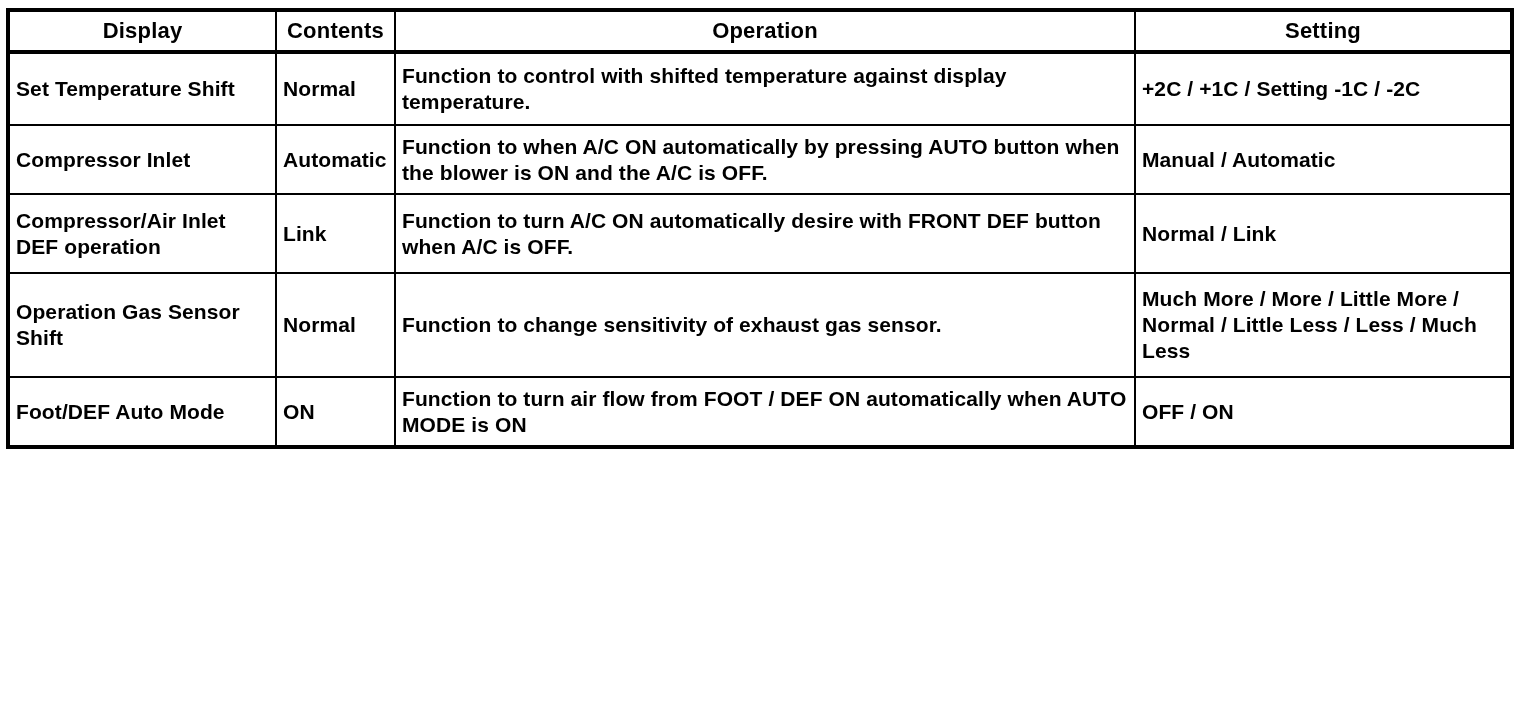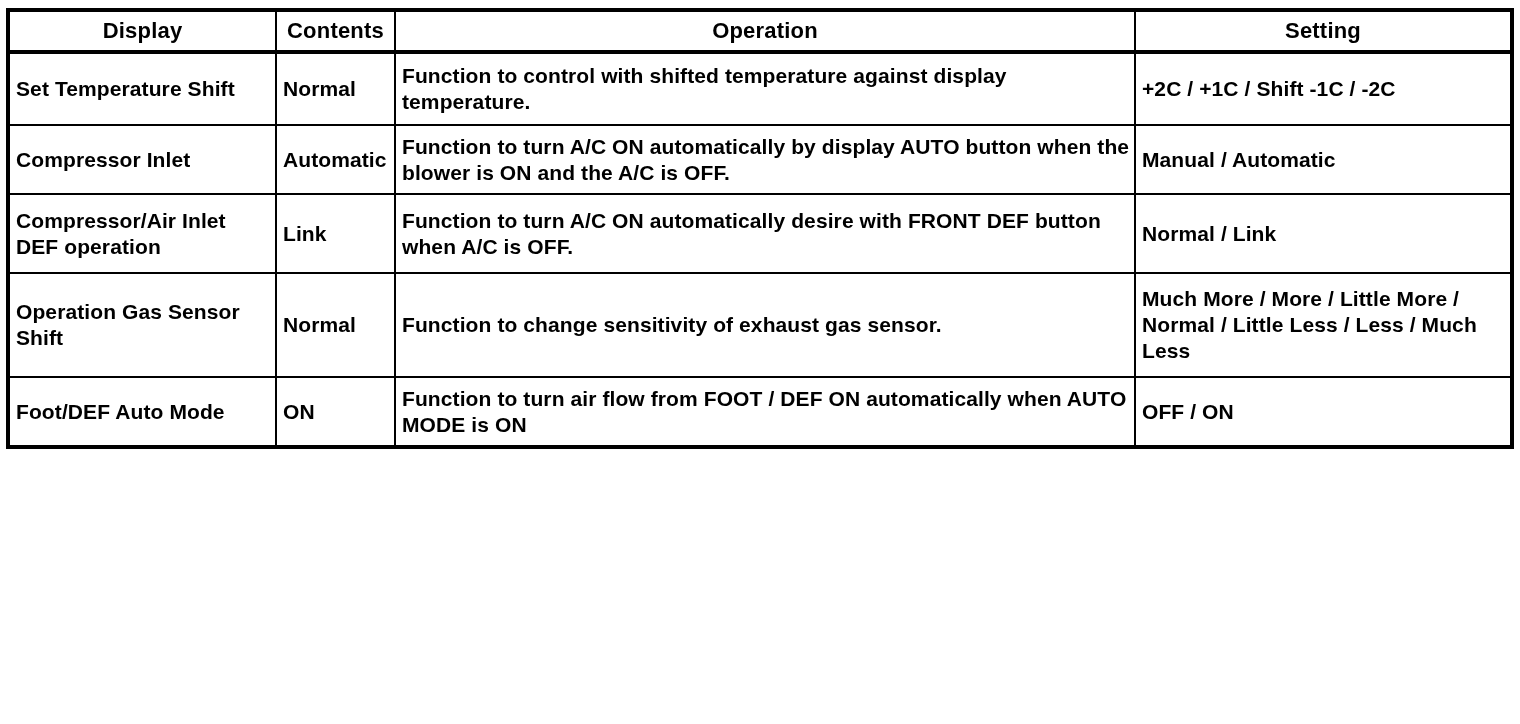--- a/index.html
+++ b/index.html
@@ -82,26 +82,26 @@
         <th>Contents</th>
         <th>Operation</th>
         <th>Setting</th>
       </tr>
     </thead>
     <tbody>
       <tr class="r1">
         <td>Set Temperature Shift</td>
         <td>Normal</td>
         <td>Function to control with shifted temperature against display temperature.</td>
-        <td>+2C / +1C / Shift -1C / -2C</td>
+        <td>+2C / +1C / Setting -1C / -2C</td>
       </tr>
       <tr class="r3">
         <td>Compressor Inlet</td>
         <td>Automatic</td>
-        <td>Function to turn A/C ON automatically by display AUTO button when the blower is ON and the A/C is OFF.</td>
+        <td>Function to when A/C ON automatically by pressing AUTO button when the blower is ON and the A/C is OFF.</td>
         <td>Manual / Automatic</td>
       </tr>
       <tr class="r4">
         <td>Compressor/Air Inlet DEF operation</td>
         <td>Link</td>
         <td>Function to turn A/C ON automatically desire with FRONT DEF button when A/C is OFF.</td>
         <td>Normal / Link</td>
       </tr>
       <tr class="r6">
         <td>Operation Gas Sensor Shift</td>

